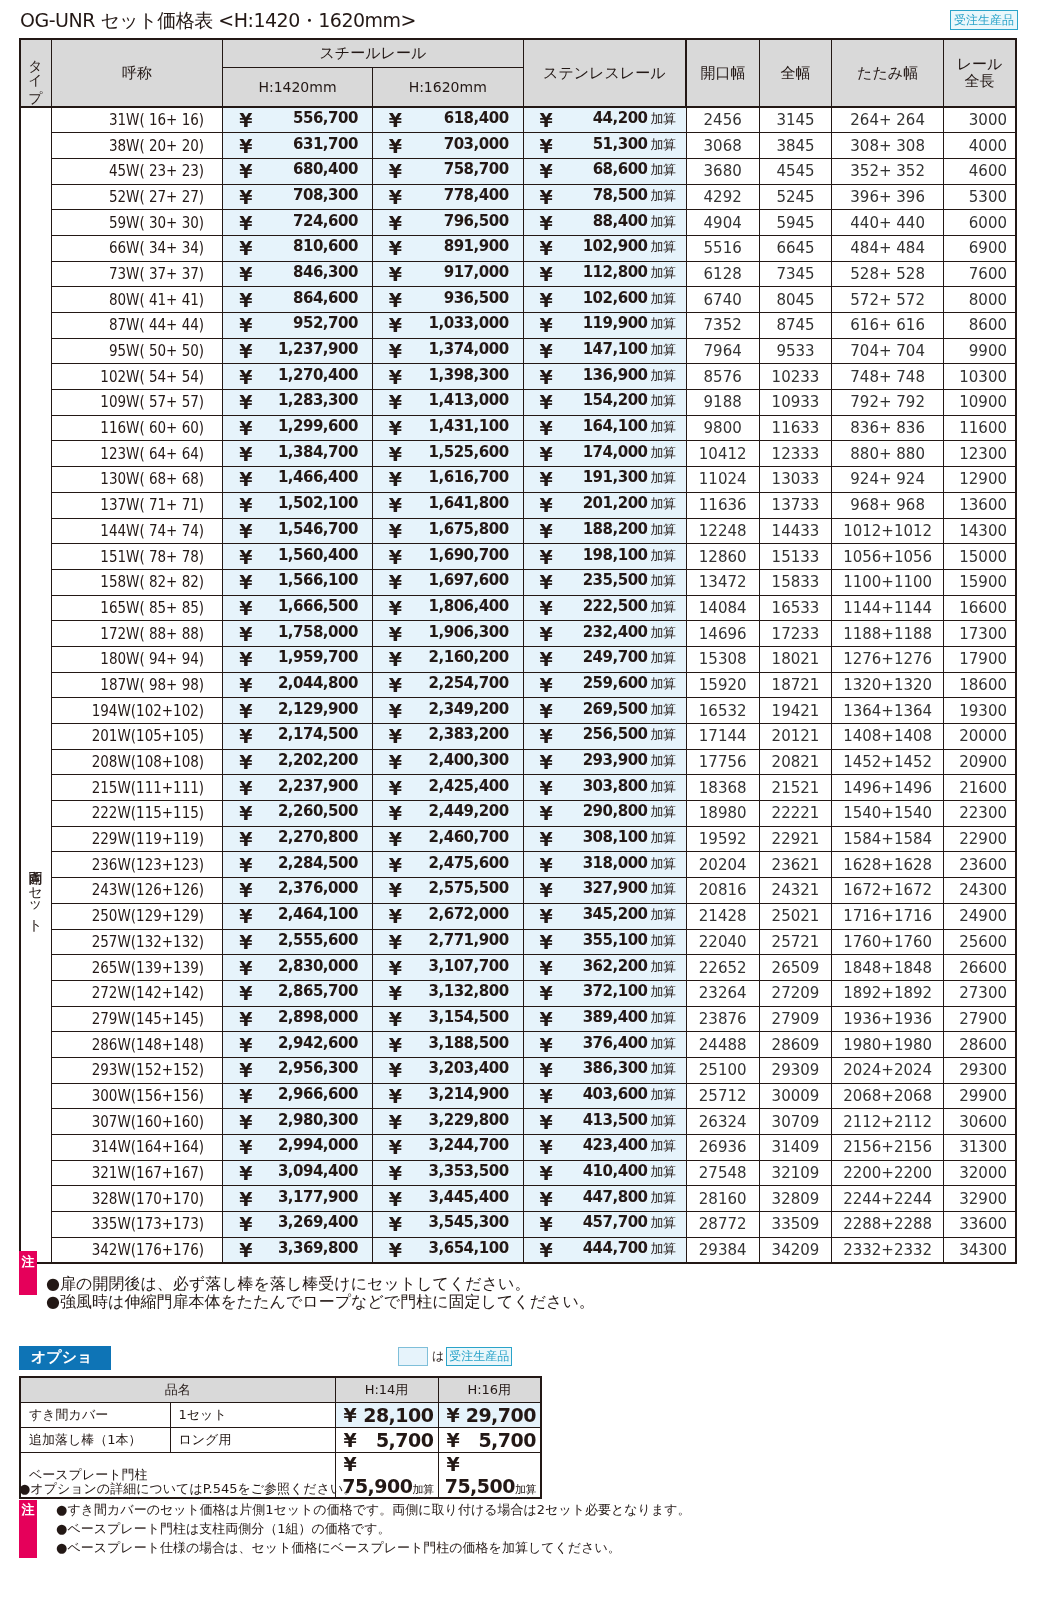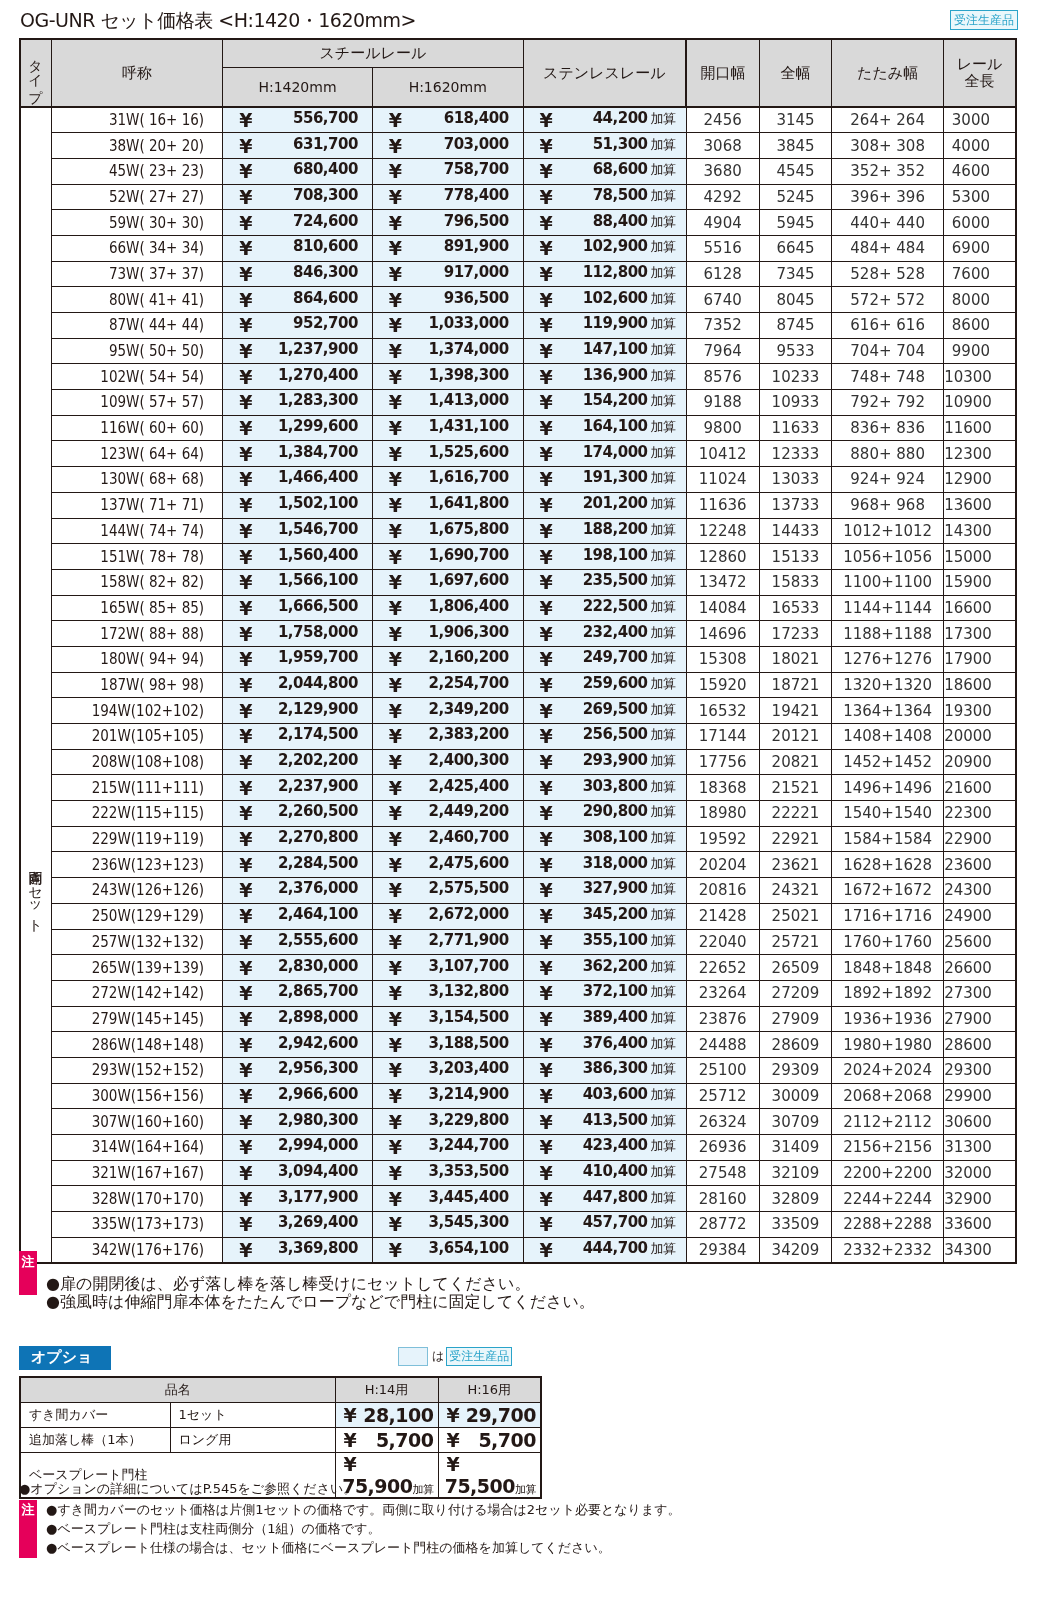--- a/index.html
+++ b/index.html
@@ -20,21 +20,21 @@
   td.type-cell span { writing-mode: vertical-rl; text-orientation: upright; font-size: 14px; letter-spacing: 0; }
   td.name { text-align: right; padding-right: 18px; font-size: 14.5px; white-space: pre; font-family: "DejaVu Sans Condensed", "DejaVu Sans", sans-serif; }
   td.price { background: #e6f3fb; font-weight: bold; font-size: 21px; padding: 0 14px 0 16px; letter-spacing: -0.5px; }
   td.price .yen { float: left; font-size: 19px; }
   td.price .val { float: right; }
   td.ss { background: #e6f3fb; font-weight: bold; font-size: 21px; padding: 0 10px 0 16px; letter-spacing: -0.5px; border-right: 2px solid #231815; }
   td.ss .yen { float: left; font-size: 19px; }
   td.ss .val { float: right; }
   td.ss .add { font-size: 13px; font-weight: normal; margin-left: 3px; }
   td.num { text-align: center; font-size: 14.5px; color: #333; }
-  td.num.right { text-align: right; padding-right: 25px; }
+  td.num.right { text-align: right; padding-right: 8px; }
   td.fold { text-align: center; font-size: 14.5px; white-space: pre; color: #333; }
 
   .note-mark { display: inline-block; width: 18px; background: #e5005a; color: #fff; font-weight: bold; font-size: 13px; text-align: center; }
   .notes1 { position: absolute; left: 19px; top: 1251px; }
   .notes1 .note-mark { height: 44px; line-height: 20px; vertical-align: top; padding-top: 1px; }
   .notes1 .lines { display: inline-block; vertical-align: top; margin-left: 4px; font-size: 16px; line-height: 18px; margin-top: 24px; }
 
   .opt-label { position: absolute; left: 19px; top: 1346px; background: #0e74b6; color: #fff; font-weight: bold; font-size: 15px; padding: 2px 12px; height: 24px; width: 92px; }
   .legend { position: absolute; left: 398px; top: 1347px; font-size: 12px; display: flex; align-items: center; }
   .legend .swatch { width: 30px; height: 19px; border: 1px solid #7fbfd9; background: #e6f3fb; margin-right: 4px; }
@@ -46,21 +46,21 @@
   table.opt td.lbl { padding-left: 8px; }
   table.opt td.op { font-weight: bold; font-size: 19px; padding: 0 4px 0 8px; letter-spacing: -0.5px; }
   table.opt td.op.blue { background: #e6f3fb; }
   table.opt td.op .yen { float: left; }
   table.opt td.op .val { float: right; }
   table.opt td.op .add { font-size: 11px; font-weight: normal; }
 
   .opt-ref { position: absolute; left: 19px; top: 1480px; font-size: 13px; }
   .notes2 { position: absolute; left: 19px; top: 1500px; }
   .notes2 .note-mark { height: 58px; line-height: 20px; vertical-align: top; }
-  .notes2 .lines { display: inline-block; vertical-align: top; margin-left: 4px; font-size: 13px; line-height: 19px; }
+  .notes2 .lines { display: inline-block; vertical-align: top; margin-left: 14px; font-size: 13px; line-height: 19px; }
 </style>
 </head>
 <body>
 
 <div class="title">OG-UNR セット価格表 &lt;H:1420・1620mm&gt;</div>
 <div class="badge-made">受注生産品</div>
 
 <table class="main">
   <colgroup>
     <col style="width:31px">

